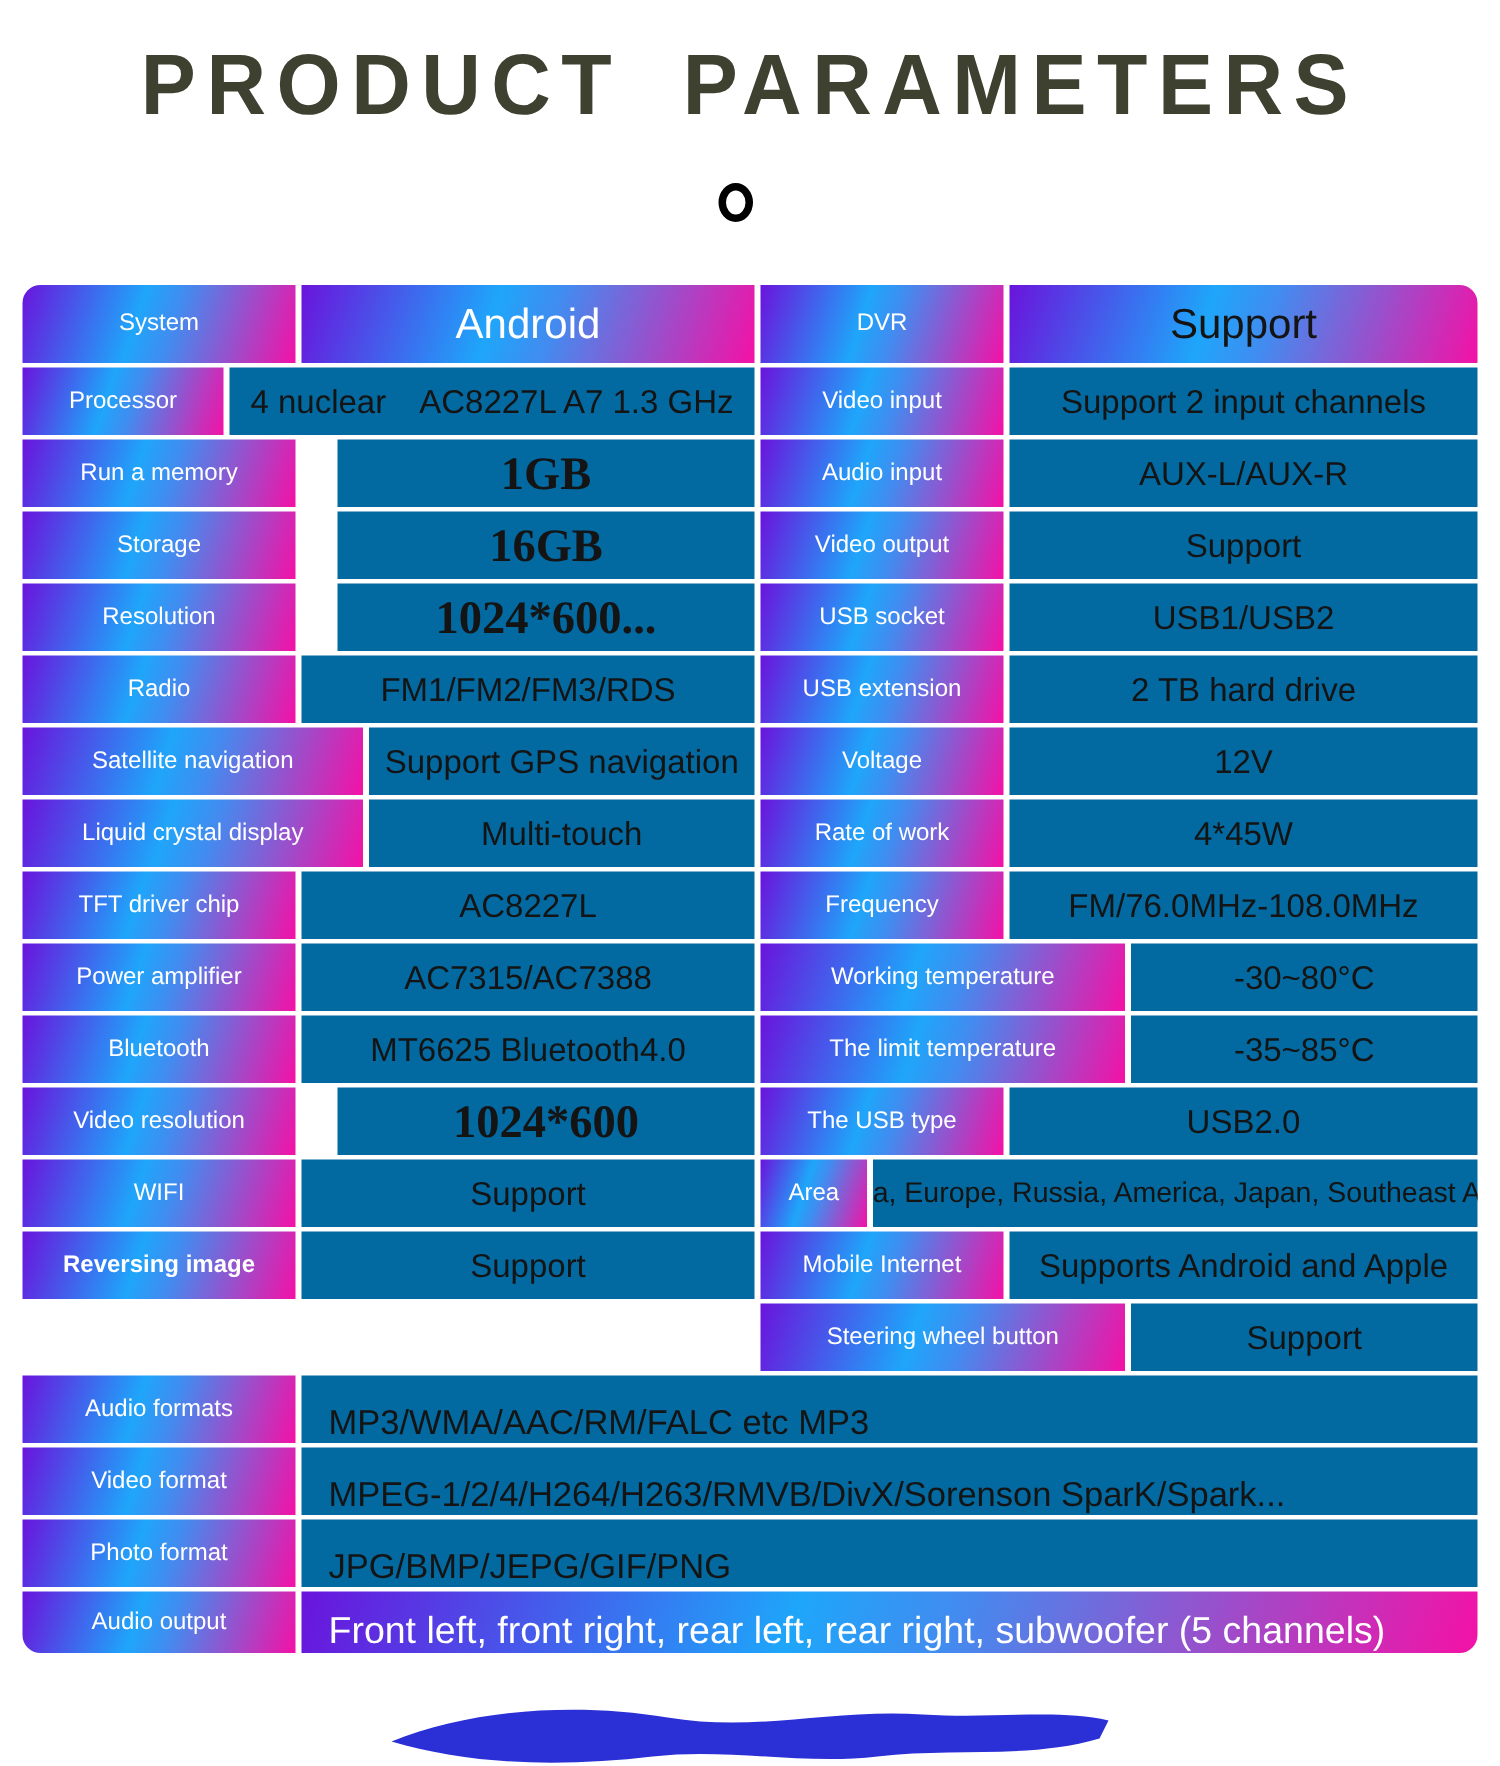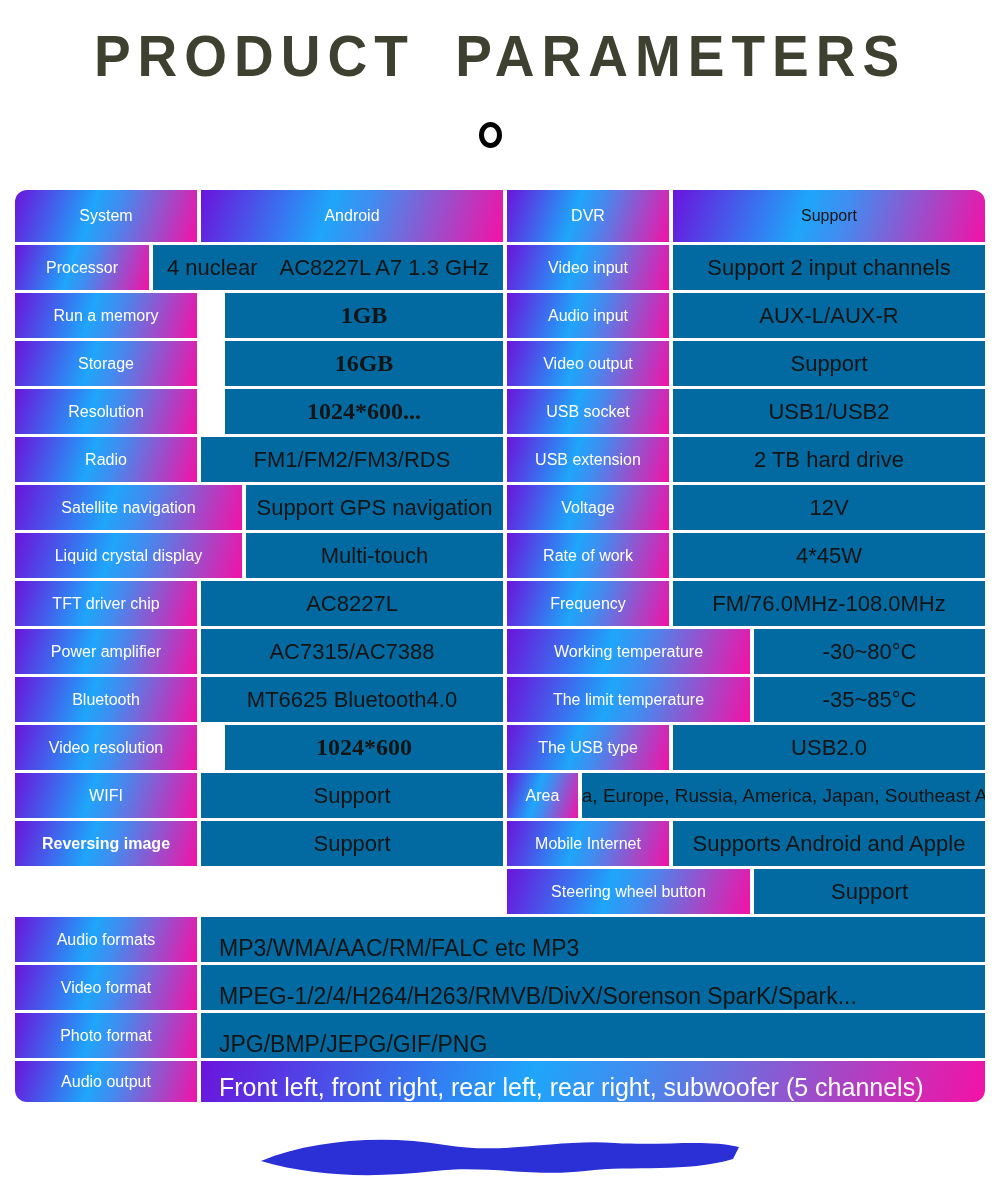--- a/index.html
+++ b/index.html
@@ -46,24 +46,24 @@
   .left-label.narrow { width:134px; }
   .left-label.wide   { width:227px; }
   .right-label.std     { width:162px; }
   .right-label.wide    { width:243px; }
   .right-label.xnarrow { width:71px; }
   .full-label.std { width:182px; }
   .value {
     background:#0369a1; color:#141414;
     font-size:22px; flex:1 1 auto;
   }
-  .value.serif { font-family:"Liberation Serif", serif; font-weight:700; font-size:24px;margin-left:24px; }
+  .value.serif { font-family:"Liberation Serif", serif; font-weight:700; font-size:31px;margin-left:24px; }
   .value.vgrad {
     background:linear-gradient(108deg,#6a14dc 0%,#1ea6fa 42%,#418cf0 55%,#f411a6 100%);
-    font-size:16px;
+    font-size:28px;
   }
   .value.vwhite { color:#ffffff; }
   .value.vsmall { font-size:19px; }
   .value.vleft { justify-content:flex-start; padding-left:18px; font-size:23px;align-items:flex-end; }
   .value.vleft.vgrad { font-size:25px; }
   
   .corner-tl { border-top-left-radius:12px; }
   .corner-tr { border-top-right-radius:12px; }
   .corner-bl { border-bottom-left-radius:12px; }
   .corner-br { border-bottom-right-radius:12px; }

